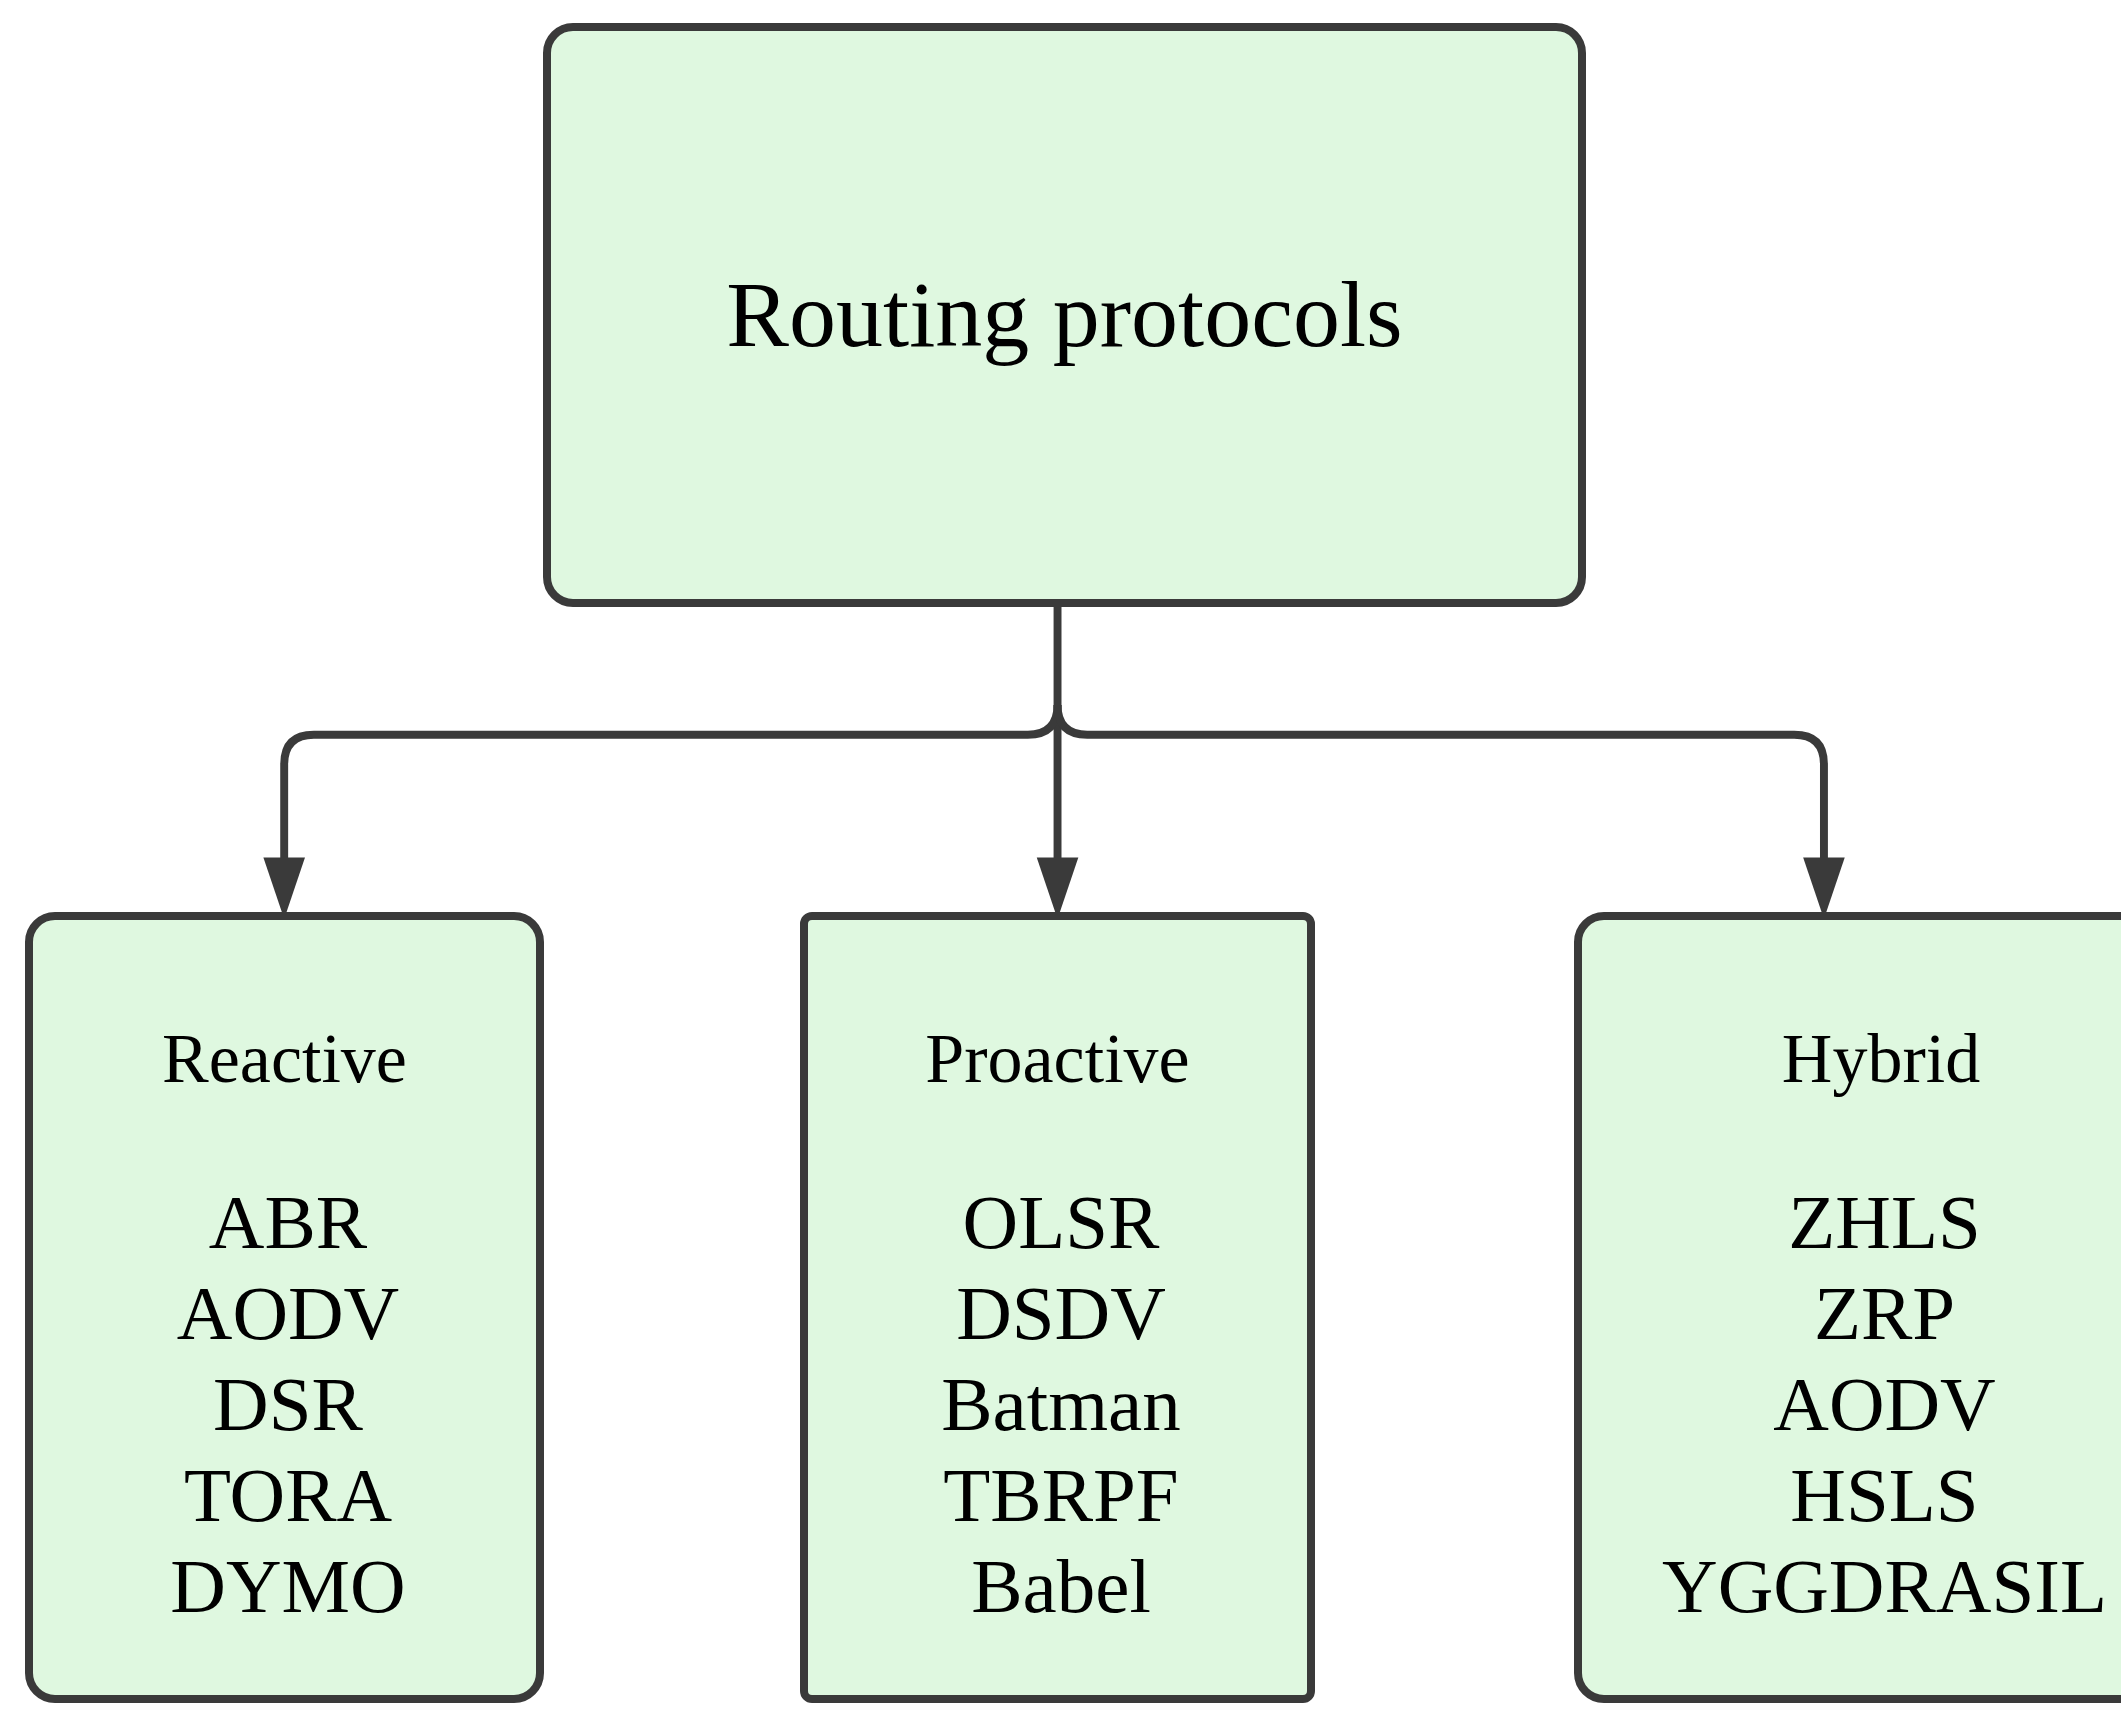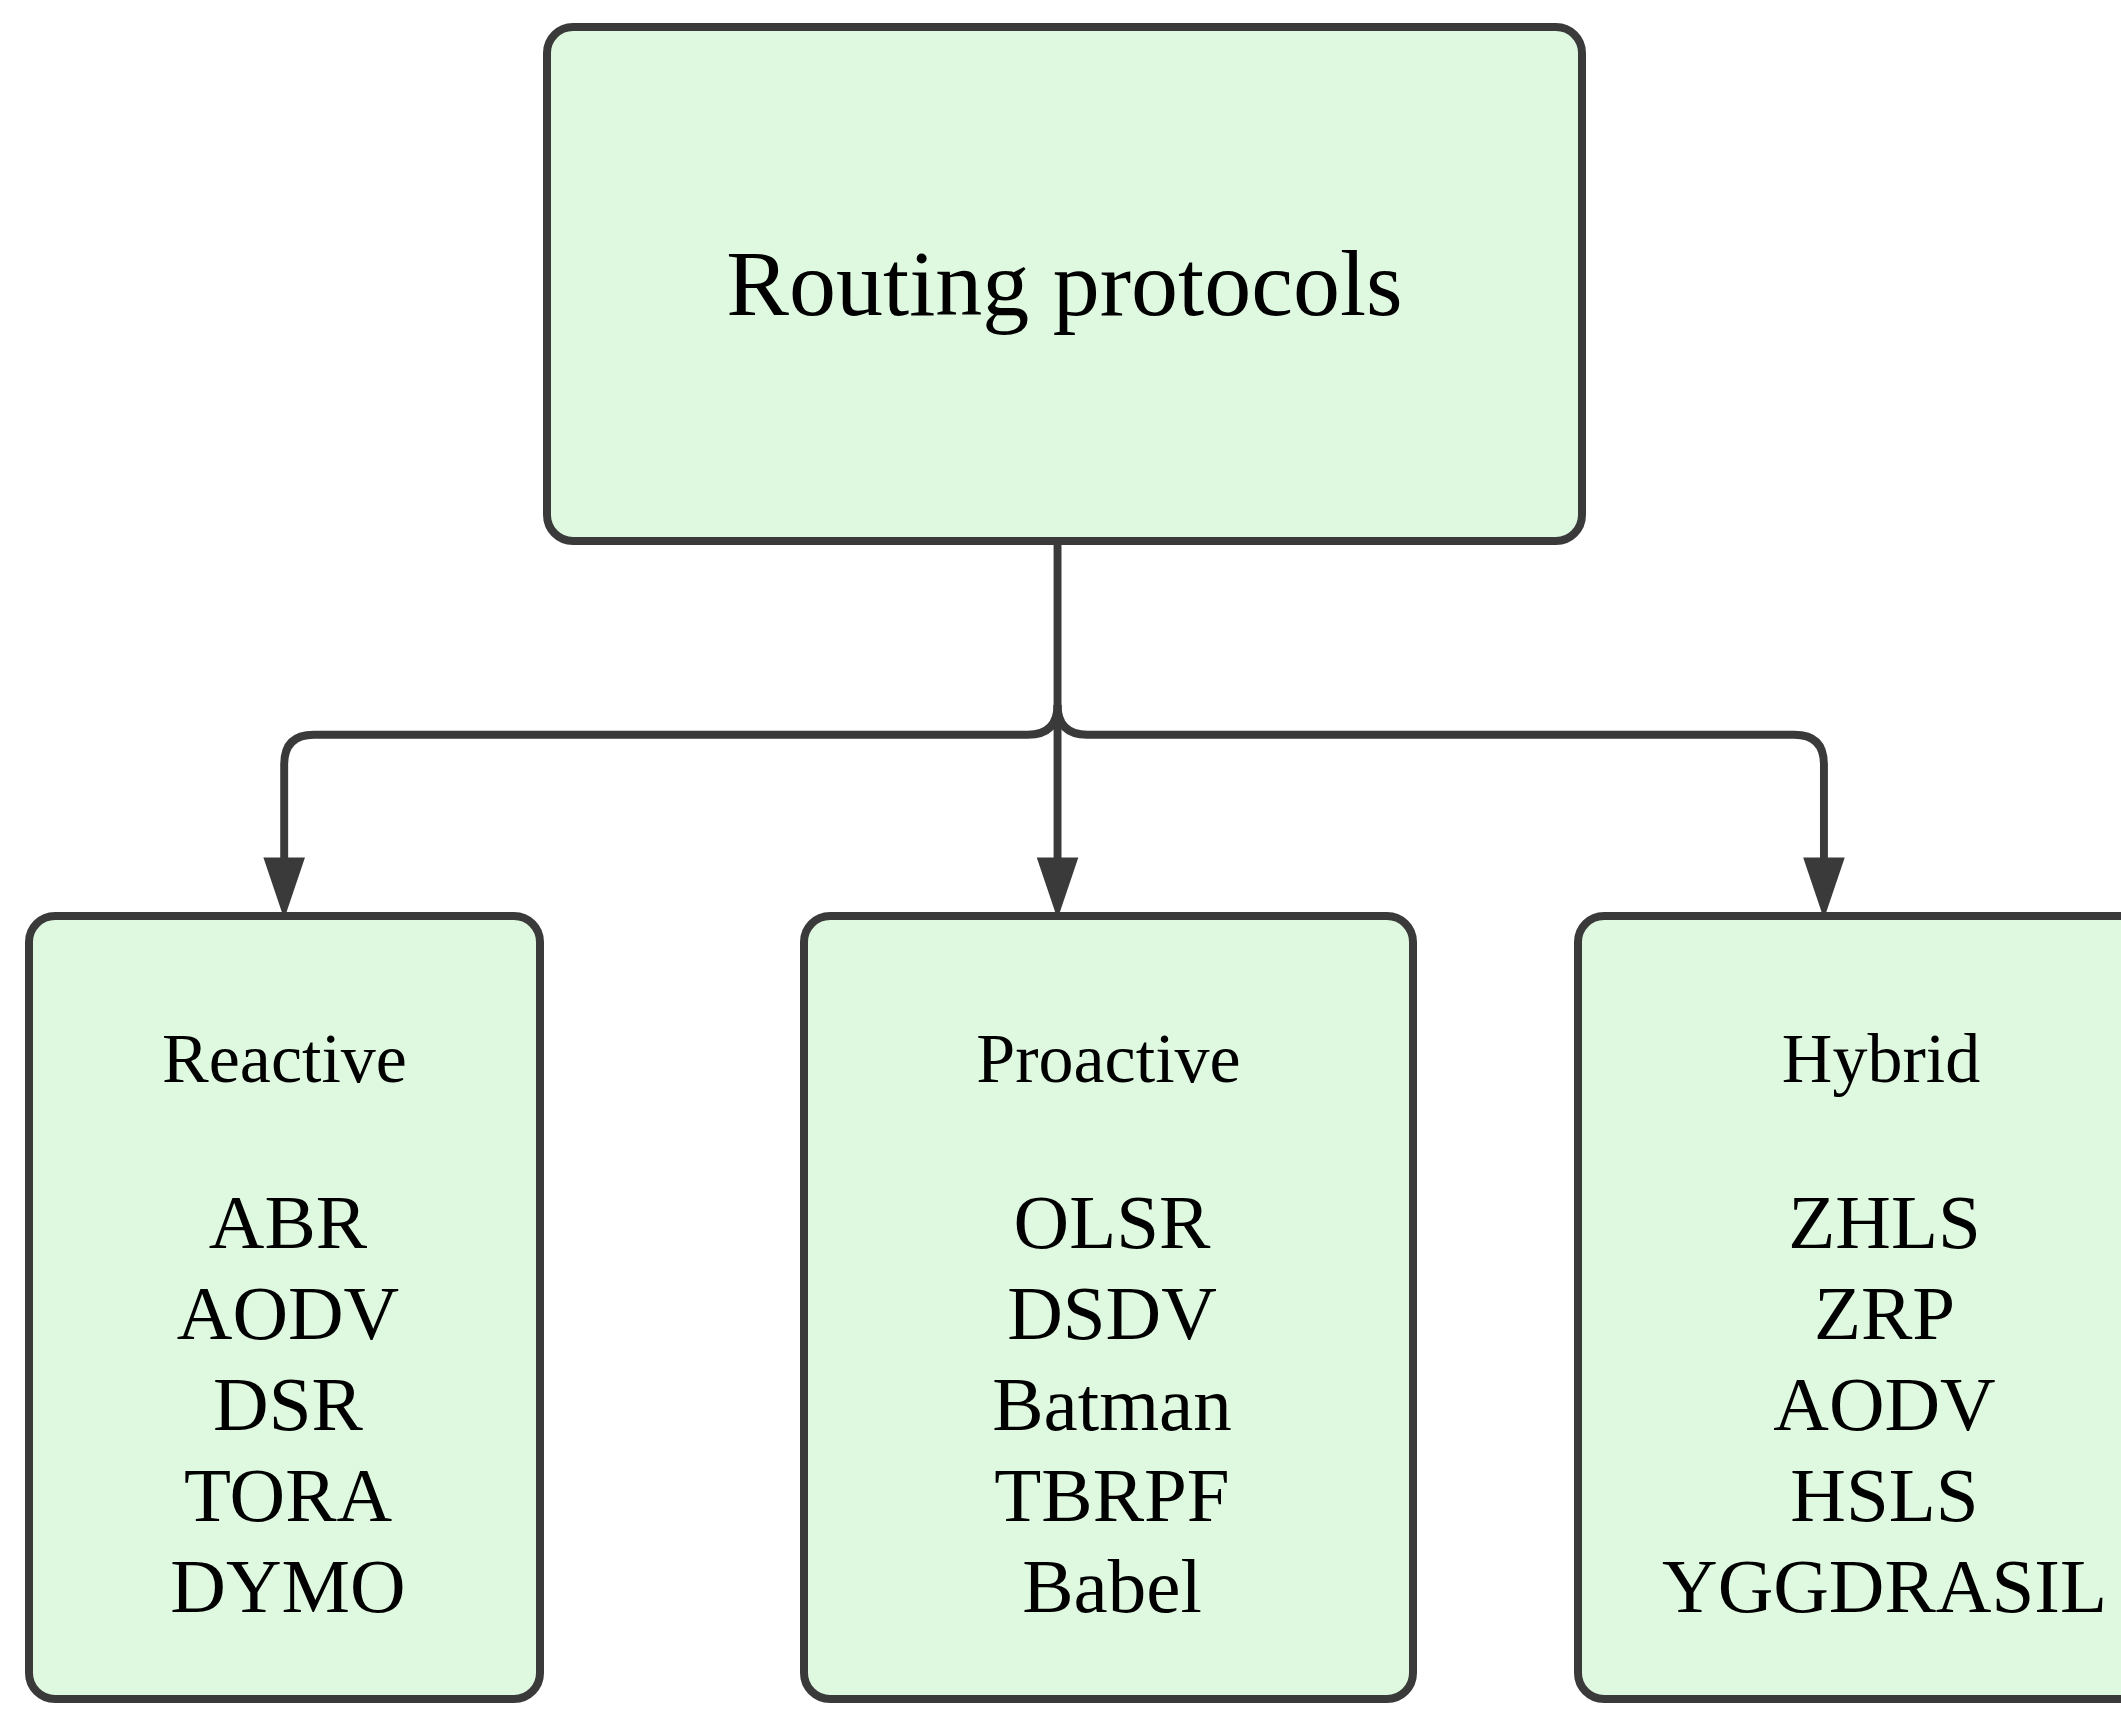--- a/index.html
+++ b/index.html
@@ -22,35 +22,35 @@
   .node{
     position:absolute;
     background:var(--node-fill);
     border:8px solid var(--node-border);
     border-radius:30px;
     box-sizing:border-box;
     text-align:center;
   }
   .root-node{
     left:543px; top:23px;
-    width:1043px; height:522px;
+    width:1043px; height:584px;
     display:flex; align-items:center; justify-content:center;
   }
   .root-label{
     font-size:94px;
     line-height:1.1;
     white-space:nowrap;
   }
   .child-node{
     top:912px;
     width:519px; height:791px;
     padding-top:99px;
   }
   .child-node.reactive{ left:25px; }
-  .child-node.proactive{ left:800px; width:617px; }
+  .child-node.proactive{ left:800px; width:515px;border-radius:12px; }
   .child-node.hybrid{ left:1574px; width:614px; }
   .child-title{
     font-size:70px;
     line-height:79px;
     white-space:nowrap;
   }
   .child-list{
     margin-top:79px;
     padding-left:7px;
   }

